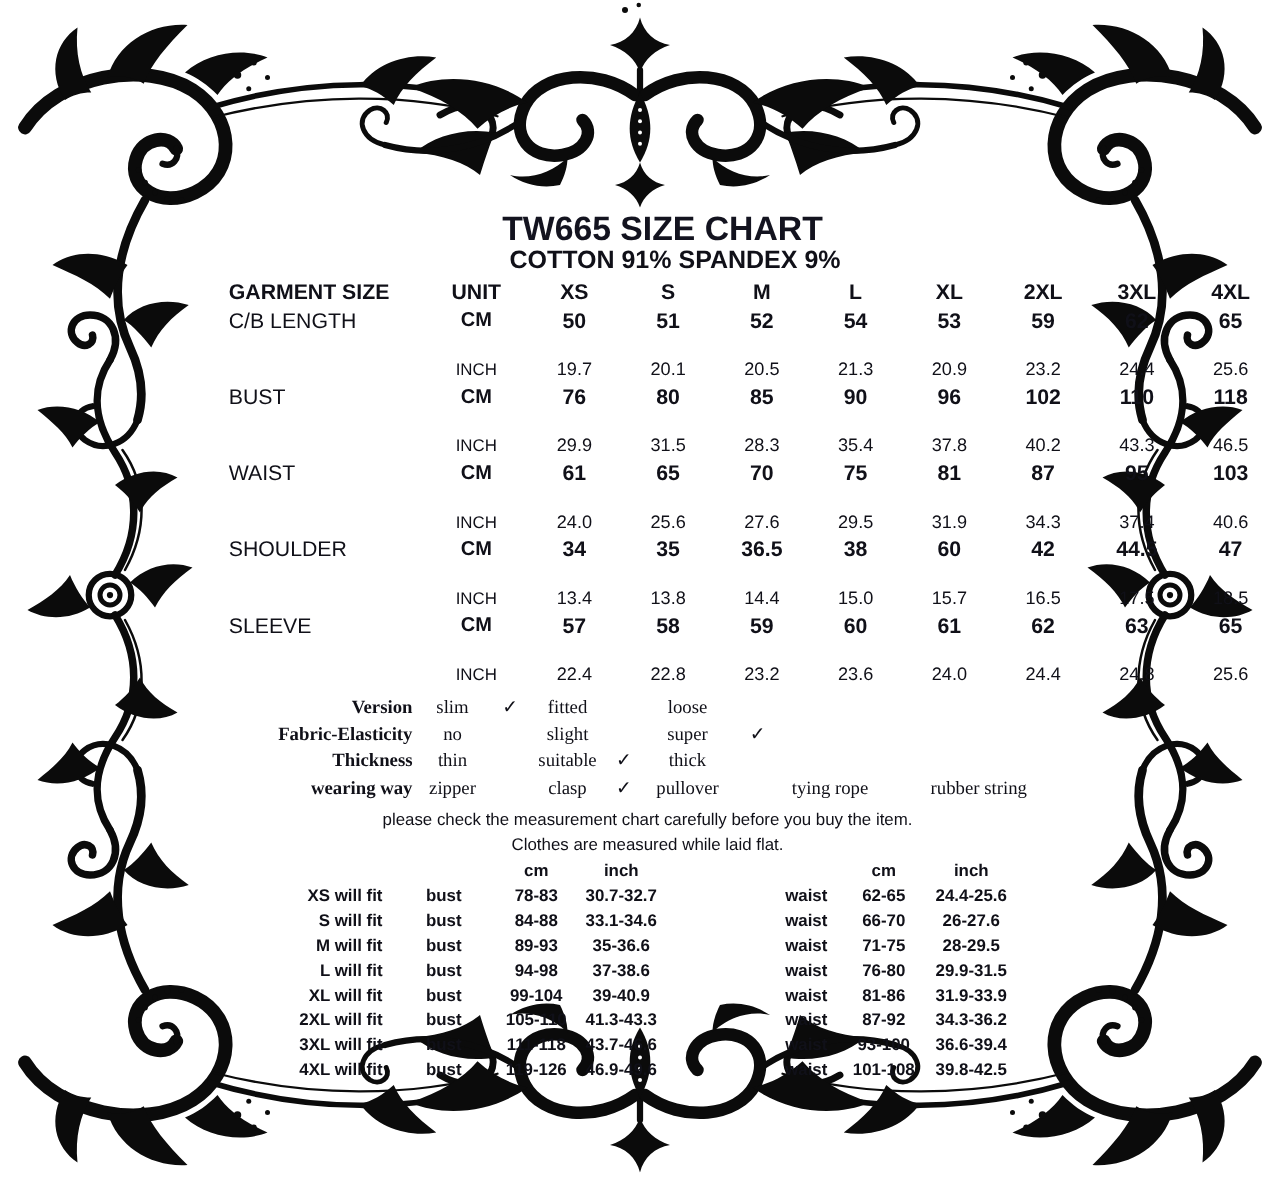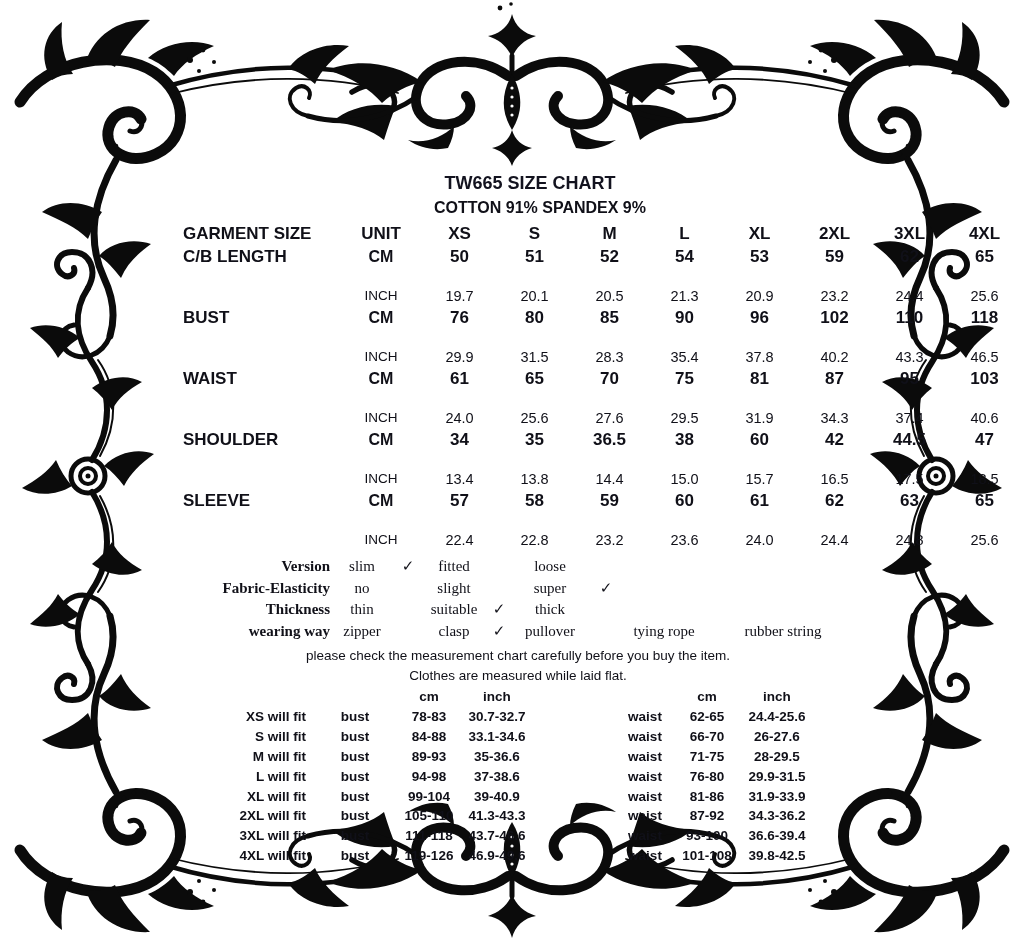--- a/index.html
+++ b/index.html
@@ -5,32 +5,32 @@
   html,body{margin:0;padding:0;}
   body{
     width:1024px;height:952px;position:relative;overflow:hidden;
     background:#ffffff;color:#101018;
     font-family:"Liberation Sans", sans-serif;
     -webkit-font-smoothing:antialiased;
   }
   .border-svg{position:absolute;left:0;top:0;width:1024px;height:952px;pointer-events:none;}
   .content{position:absolute;left:0;top:170px;width:1024px;}
 
-  .title{text-align:center;padding-left:36px;font-size:18px;font-weight:700;line-height:26px;color:#13131f;}
-  .subtitle{text-align:center;padding-left:56px;font-size:16px;font-weight:700;line-height:20px;margin-top:2px;}
+  .title{text-align:center;padding-left:36px;font-size:27px;font-weight:700;line-height:26px;color:#13131f;}
+  .subtitle{text-align:center;padding-left:56px;font-size:20px;font-weight:700;line-height:20px;margin-top:2px;}
 
   
   .st-wrap{margin-left:183px;margin-top:4px;}
   .st{display:grid;grid-template-columns:148px 64px repeat(8,57px);gap:18px;}
   .st-head{grid-template-rows:23px;}
   .st-grp{grid-template-rows:23px 20px;}
   .c{text-align:center;white-space:nowrap;}
   .h{font-weight:700;font-size:17px;line-height:23px;}
   .h.first{text-align:left;}
-  .lbl{text-align:left;font-weight:700;font-size:17px;line-height:23px;}
+  .lbl{text-align:left;font-weight:400;font-size:17px;line-height:23px;}
   .ucm{font-weight:700;font-size:16px;line-height:23px;}
   .v{font-weight:700;font-size:17px;line-height:23px;}
   .uin{font-size:13.5px;line-height:20px;}
   .vi{font-size:14.5px;line-height:20px;}
 
   
   .attrs{margin-left:118px;margin-top:6px;font-family:Liberation Serif, serif;}
   .attr-row{display:grid;grid-template-columns:212px 64px 28px 64px 26px 76px 36px 80px 158px;height:21.5px;}
   .attr-row .al{font-weight:700;font-size:15px;text-align:right;line-height:21px;}
   .attr-row .ao{font-size:15px;text-align:center;line-height:21px;white-space:nowrap;}

